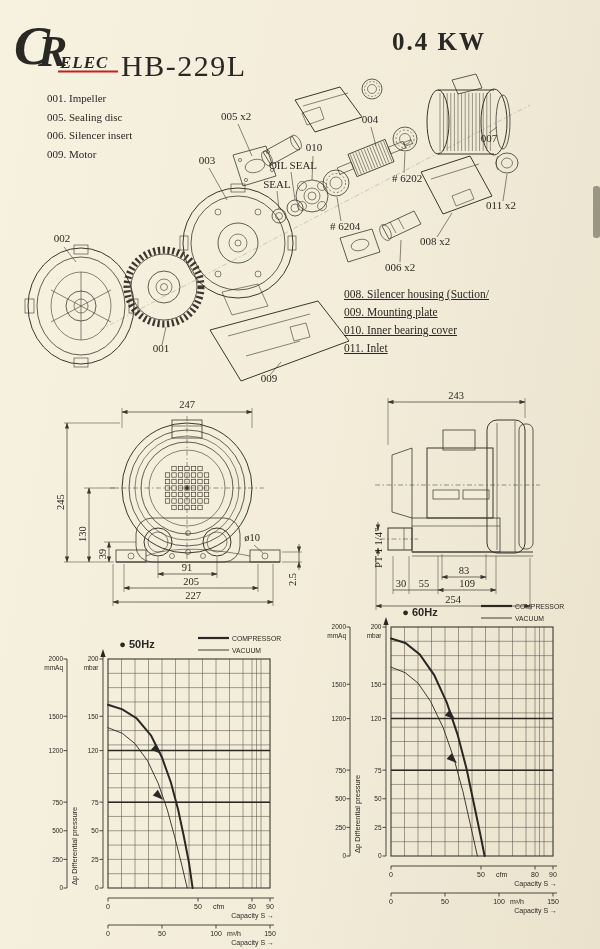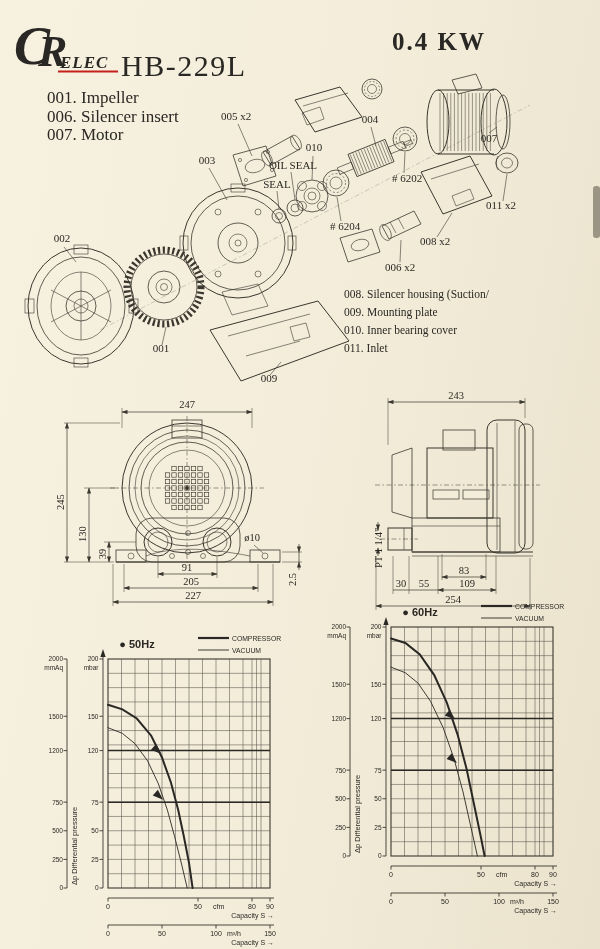--- a/index.html
+++ b/index.html
@@ -2,22 +2,22 @@
 <html><head>
 <meta charset="utf-8">
 <style>
   html,body{margin:0;padding:0;}
   .page{position:relative;width:600px;height:949px;overflow:hidden;
     background:linear-gradient(100deg,#f7f1e0 0%,#f3ecd9 55%,#eae2cc 100%);
     color:#2a2824;font-family:"Liberation Serif",serif;}
   .abs{position:absolute;}
   .model{left:121px;top:24px;font-weight:normal;font-size:30px;letter-spacing:1.5px;margin-top:25px;}
   .power{left:392px;top:28px;font-weight:bold;font-size:25px;letter-spacing:2px;text-align:center;}
-  .plist{font-size:17px;line-height:18.5px;white-space:nowrap;}
-  .plist2{font-size:11.5px;line-height:18px;white-space:nowrap;}
+  .plist{font-size:11px;line-height:18.5px;white-space:nowrap;}
+  .plist2{font-size:11.5px;line-height:18px;white-space:nowrap;text-decoration:underline;}
   .cont{padding-left:26px;}
   svg{display:block;}
   svg text{fill:#2a2824;}
   .t11{font:11px "Liberation Serif",serif;}
   .dimn{font:10.5px "Liberation Serif",serif;}
   .s{stroke:#3a372f;fill:none;stroke-width:1;}
   .s8{stroke:#3a372f;fill:none;stroke-width:.8;}
   .s6{stroke:#3a372f;fill:none;stroke-width:.6;}
   .dim{stroke:#3a372f;fill:none;stroke-width:.7;}
   .ext{stroke:#3a372f;fill:none;stroke-width:.5;}
@@ -37,22 +37,23 @@
     <text x="2" y="54" font-family="Liberation Serif,serif" font-style="italic" font-weight="bold" font-size="54" fill="#c6201c">C</text>
     <text x="26" y="56" font-family="Liberation Serif,serif" font-style="italic" font-weight="bold" font-size="44" fill="#c6201c">R</text>
     <text x="48" y="58" font-family="Liberation Serif,serif" font-style="italic" font-weight="bold" font-size="17" letter-spacing="1" fill="#c6201c">ELEC</text>
     <line x1="46" y1="61.5" x2="106" y2="61.5" class="logo-underline"></line>
   </svg>
   <div class="abs model">HB-229L</div>
   <div class="abs power">0.4  KW</div>
 
   <div class="abs plist" style="left:47px;top:89px">
     <div>001. Impeller</div>
+    <div>005. Sealing disc</div>
     <div>006. Silencer insert</div>
-    <div>007. Motor</div>
+    <div>009. Motor</div>
   </div>
   <div class="abs plist2" style="left:344px;top:285px">
     <div>008. Silencer housing (Suction/</div>
     <div>009. Mounting plate</div>
     <div>010. Inner bearing cover</div>
     <div>011. Inlet</div>
   </div>
 
   <svg class="abs" style="left:0;top:68px" width="600" height="330" viewBox="0 68 600 330">
 

